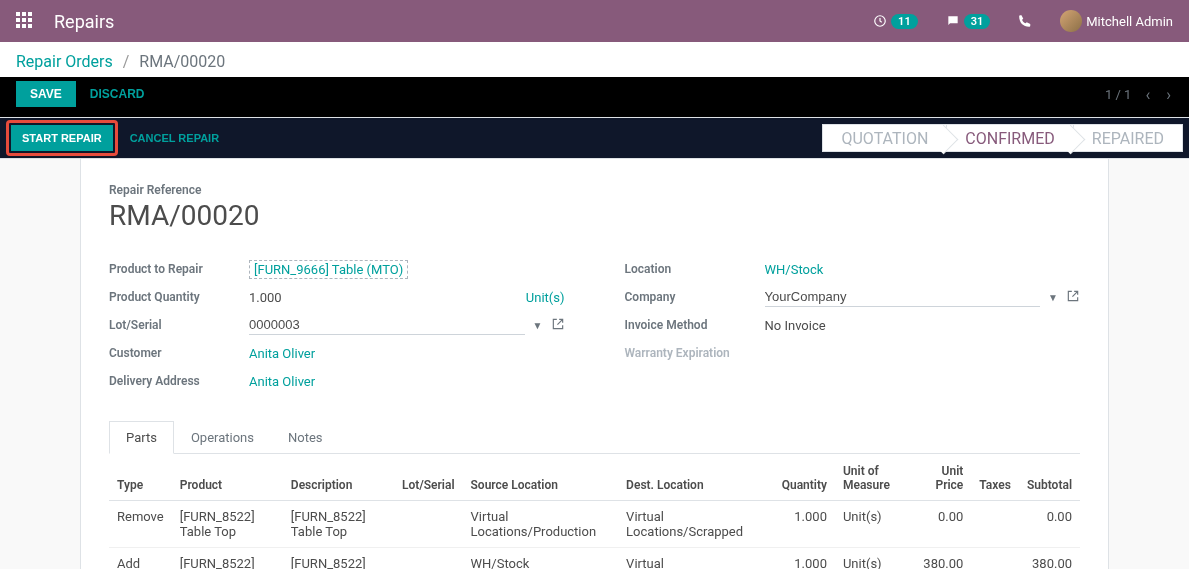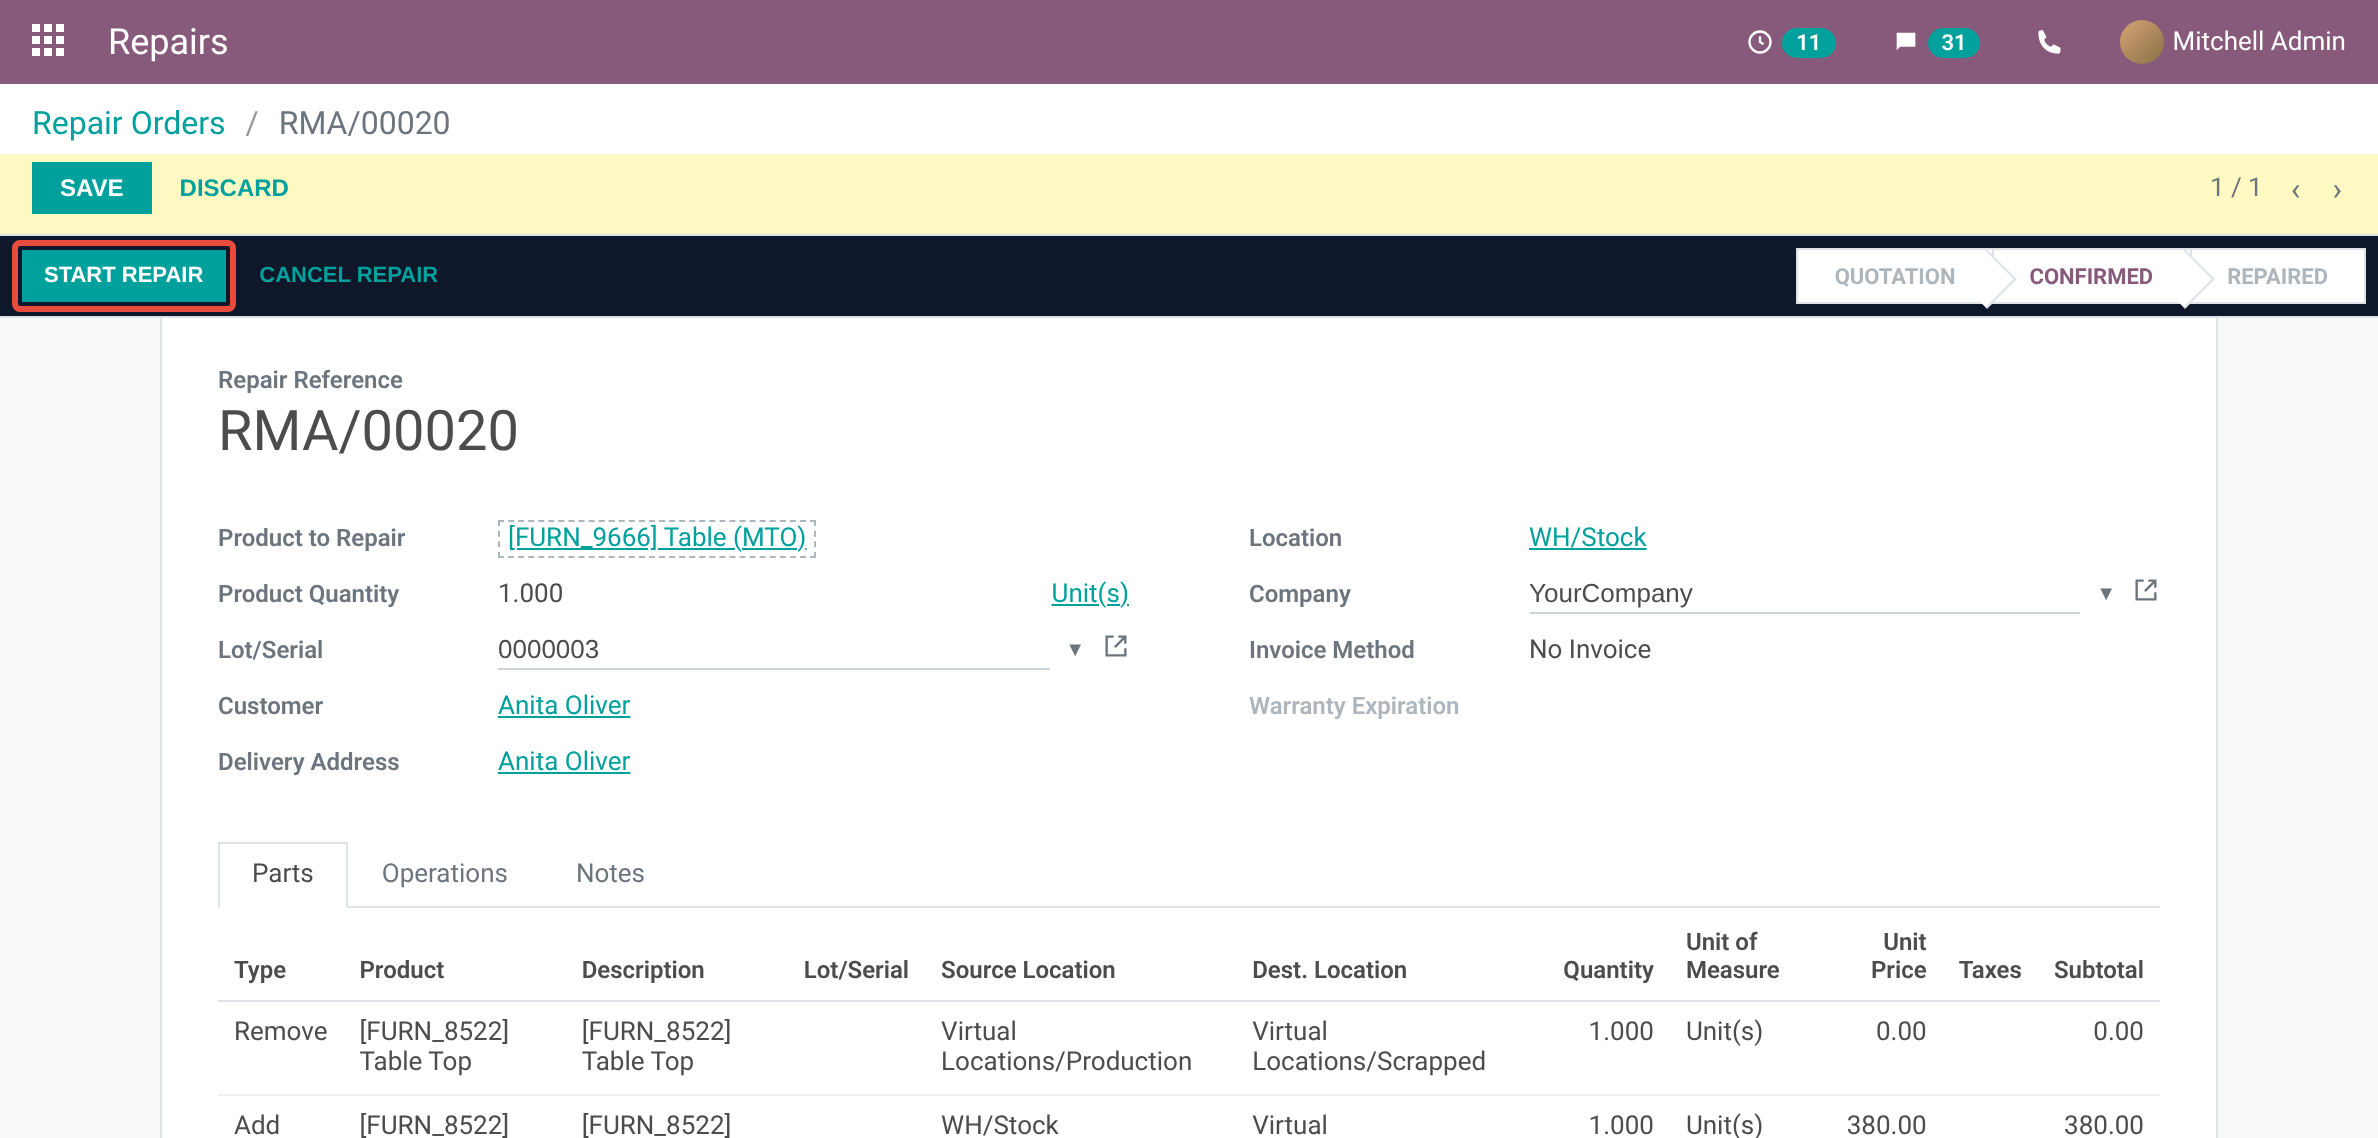--- a/index.html
+++ b/index.html
@@ -14,51 +14,51 @@
 .topbar-item { display: flex; align-items: center; gap: 4px; cursor: pointer; font-size: 13px; }
 .badge-pill { background: #00a09d; color: #fff; border-radius: 10px; padding: 1px 7px; font-size: 11px; font-weight: 600; }
 .avatar { width: 22px; height: 22px; border-radius: 50%; background: linear-gradient(135deg,#d4a574,#8b6f47); display: inline-block; }
 
 .breadcrumb-bar { background: #fff; padding: 10px 16px 6px; border-bottom: 0; }
 .breadcrumb { font-size: 16px; }
 .breadcrumb a { color: #00a09d; text-decoration: none; }
 .breadcrumb .sep { color: #999; margin: 0 6px; }
 .breadcrumb .current { color: #6c757d; }
 
-.control-bar { background: #fef9c3; padding: 4px 16px 10px; display: flex; align-items: center; }
+.control-bar { background: #000000; padding: 4px 16px 10px; display: flex; align-items: center; }
 .btn-primary { background: #00a09d; color: #fff; border: none; padding: 6px 14px; font-size: 12px; font-weight: 600; cursor: pointer; text-transform: uppercase; }
 .btn-link { background: none; border: none; color: #00a09d; font-size: 12px; font-weight: 600; padding: 6px 14px; cursor: pointer; text-transform: uppercase; }
 .pager { margin-left: auto; display: flex; align-items: center; gap: 12px; color: #6c757d; font-size: 13px; }
 .pager-nav { cursor: pointer; color: #6c757d; font-size: 16px; padding: 0 2px; }
 
 .action-bar { background: #0f172a; border-top: 1px solid #dee2e6; border-bottom: 1px solid #dee2e6; display: flex; align-items: center; padding: 0 6px 0 6px; height: 42px; }
 .highlight-box { border: 3px solid #e74c3c; border-radius: 4px; padding: 2px; display: inline-block; }
 .btn-action { background: #00a09d; color: #fff; border: none; padding: 7px 11px; font-size: 11px; font-weight: 600; cursor: pointer; }
 .btn-action-link { background: none; border: none; color: #00a09d; font-size: 11px; font-weight: 600; padding: 7px 12px; cursor: pointer; }
 
 .status-bar { margin-left: auto; display: flex; align-items: center; height: 100%; }
-.status-step { position: relative; padding: 0 18px; height: 28px; display: flex; align-items: center; font-size: 11px; font-weight: 700; color: #adb5bd; background: #fff; border: 1px solid #dee2e6; border-right: none; }
+.status-step { position: relative; padding: 0 18px; height: 28px; display: flex; align-items: center; font-size: 16px; font-weight: 400; color: #adb5bd; background: #fff; border: 1px solid #dee2e6; border-right: none; }
 .status-step:first-child { border-left: 1px solid #dee2e6; }
 .status-step.active { color: #875a7b; }
 .status-step::after { content: ""; position: absolute; right: -8px; top: 4px; width: 20px; height: 20px; background: #fff; border-top: 1px solid #dee2e6; border-right: 1px solid #dee2e6; transform: rotate(45deg); z-index: 1; }
 .status-step:last-child::after { display: none; }
 .status-step:last-child { border-right: 1px solid #dee2e6; }
 
 .content-wrap { padding: 0 80px; }
 .sheet { background: #fff; border: 1px solid #dee2e6; border-top: none; padding: 24px 28px; max-width: 1029px; margin: 0; }
 .sheet-label { font-size: 12px; color: #6c757d; font-weight: 600; }
 .sheet-title { font-size: 28px; color: #4c4c4c; margin-top: 2px; margin-bottom: 24px; }
 
 .form-grid { display: flex; gap: 60px; margin-bottom: 24px; }
 .form-col { flex: 1; }
 .form-row { display: flex; align-items: center; min-height: 26px; margin-bottom: 2px; }
 .form-row .lbl { width: 140px; font-size: 12px; color: #6c757d; font-weight: 600; }
 .form-row .lbl.muted { color: #adb5bd; }
 .form-row .val { flex: 1; font-size: 13px; color: #4c4c4c; display: flex; align-items: center; gap: 8px; }
-.link-val { color: #00a09d; cursor: pointer; text-decoration: underline; }
+.link-val { color: #00a09d; cursor: pointer; }
 .boxed { border: 1px dashed #adb5bd; padding: 1px 4px; }
 .field-input { flex: 1; border: none; border-bottom: 1px solid #ced4da; padding: 2px 0; font-size: 13px; color: #4c4c4c; background: transparent; }
 .field-caret { color: #6c757d; cursor: pointer; font-size: 10px; }
 .ext-icon { color: #6c757d; cursor: pointer; }
 .uom { color: #00a09d; cursor: pointer; margin-left: auto; }
 
 .tabs { display: flex; border-bottom: 1px solid #dee2e6; }
 .tab { padding: 8px 16px; font-size: 13px; color: #6c757d; cursor: pointer; border: 1px solid transparent; border-bottom: none; position: relative; top: 1px; }
 .tab.active { color: #4c4c4c; border-color: #dee2e6; background: #fff; border-bottom: 1px solid #fff; }
 

